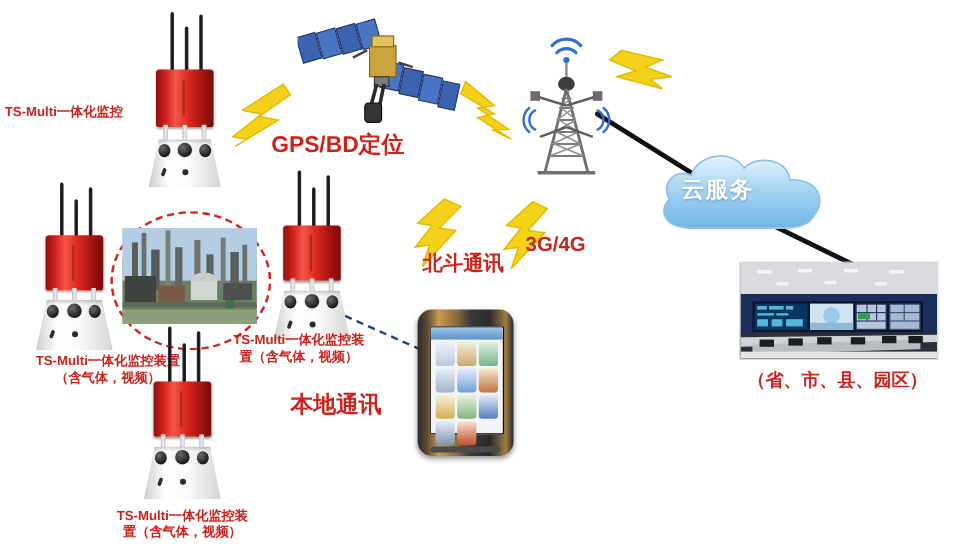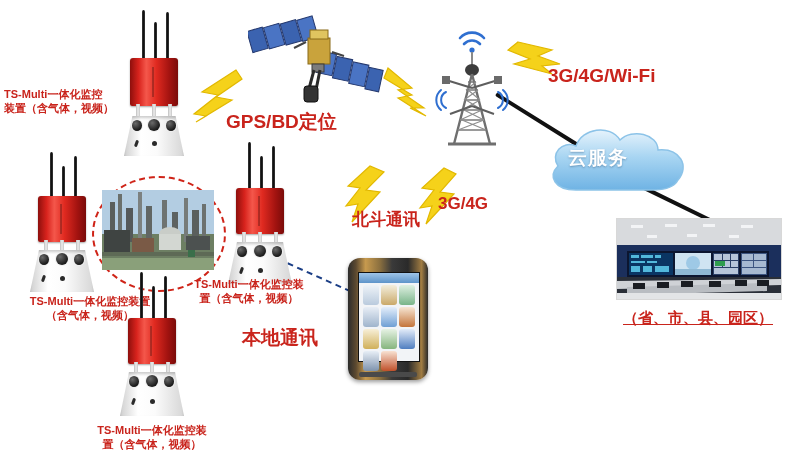--- a/index.html
+++ b/index.html
@@ -5,21 +5,21 @@
   html,body{margin:0;padding:0;background:#ffffff;}
   body{width:797px;height:464px;position:relative;overflow:hidden;
        font-family:"Liberation Sans","DejaVu Sans",sans-serif;}
   #stage{position:absolute;left:0;top:0;width:797px;height:464px;background:#fff;}
   .abs{position:absolute;}
 
   
   .lbl{position:absolute;color:#c9241c;font-weight:bold;line-height:1.25;
        text-align:center;white-space:nowrap;}
   .lbl.sm{font-size:11px;}
-  .lbl.md{font-size:15px;text-decoration:underline;}
+  .lbl.md{font-size:15px;}
   .lbl.lg{font-size:17px;}
   .lbl.xl{font-size:19px;}
 
   
   .device{position:absolute;}
   .dev-ant{position:absolute;background:linear-gradient(to right,#3a3a3a,#111,#3a3a3a);border-radius:2px;}
   .dev-body{position:absolute;border-radius:3px 3px 2px 2px;
     background:linear-gradient(to right,#8e0f0c 0%,#d8231d 18%,#f4574b 34%,#e02a20 55%,#a31310 82%,#7a0b09 100%);
     box-shadow:0 1px 2px rgba(0,0,0,.35);}
   .dev-body:after{content:"";position:absolute;left:46%;top:18%;width:2px;height:64%;
@@ -223,21 +223,20 @@
     <div class="dev-stubs" style="left:60px;top:94px;width:4px;height:14px;"></div>
     <div class="dev-cone" style="left:16px;top:106px;width:60px;height:40px;clip-path:polygon(14% 0%,86% 0%,100% 100%,0% 100%);"></div>
     <div class="dev-port" style="left:24px;top:110px;width:10px;height:11px;"></div>
     <div class="dev-port" style="left:40px;top:109px;width:12px;height:12px;"></div>
     <div class="dev-port" style="left:58px;top:110px;width:10px;height:11px;"></div>
     <div class="dev-dot" style="left:27px;top:130px;width:3px;height:7px;border-radius:2px;transform:rotate(20deg);"></div>
     <div class="dev-dot" style="left:44px;top:131px;width:5px;height:5px;"></div>
   </div>
   <div class="lbl sm" style="left:4px;top:88px;width:150px;text-align:left;">
     <div>TS-Multi一体化监控</div>
-    <div>装置（含气体，视频）</div>
   </div>
 
   <div class="device" style="left:16px;top:152px;width:92px;height:150px;">
     <div class="dev-ant" style="left:34px;top:0px;width:3px;height:54px;"></div>
     <div class="dev-ant" style="left:46px;top:14px;width:3px;height:40px;"></div>
     <div class="dev-ant" style="left:58px;top:4px;width:3px;height:50px;"></div>
     <div class="dev-body" style="left:22px;top:44px;width:48px;height:46px;"></div>
     <div class="dev-stubs" style="left:28px;top:88px;width:4px;height:12px;"></div>
     <div class="dev-stubs" style="left:44px;top:88px;width:4px;height:12px;"></div>
     <div class="dev-stubs" style="left:60px;top:88px;width:4px;height:12px;"></div>
@@ -381,21 +380,20 @@
       <rect x="0" y="74" width="164" height="6" fill="#e3e5e7"></rect>
     </svg>
   </div>
 
   <div class="lbl xl" style="left:226px;top:110px;">GPS/BD定位</div>
 
   <div class="lbl lg" style="left:352px;top:209px;">北斗通讯</div>
 
   <div class="lbl lg" style="left:438px;top:193px;">3G/4G</div>
 
-  <div class="lbl xl" style="left:548px;top:64px;">3G/4G/Wi-Fi</div>
 
   <div class="lbl xl" style="left:242px;top:326px;text-align:left;">
     <div>本地通讯</div>
   </div>
 
   <div class="lbl md" style="left:600px;top:308px;width:196px;line-height:1.35;">
     <div>（省、市、县、园区）</div>
   </div>
 
 </div>

